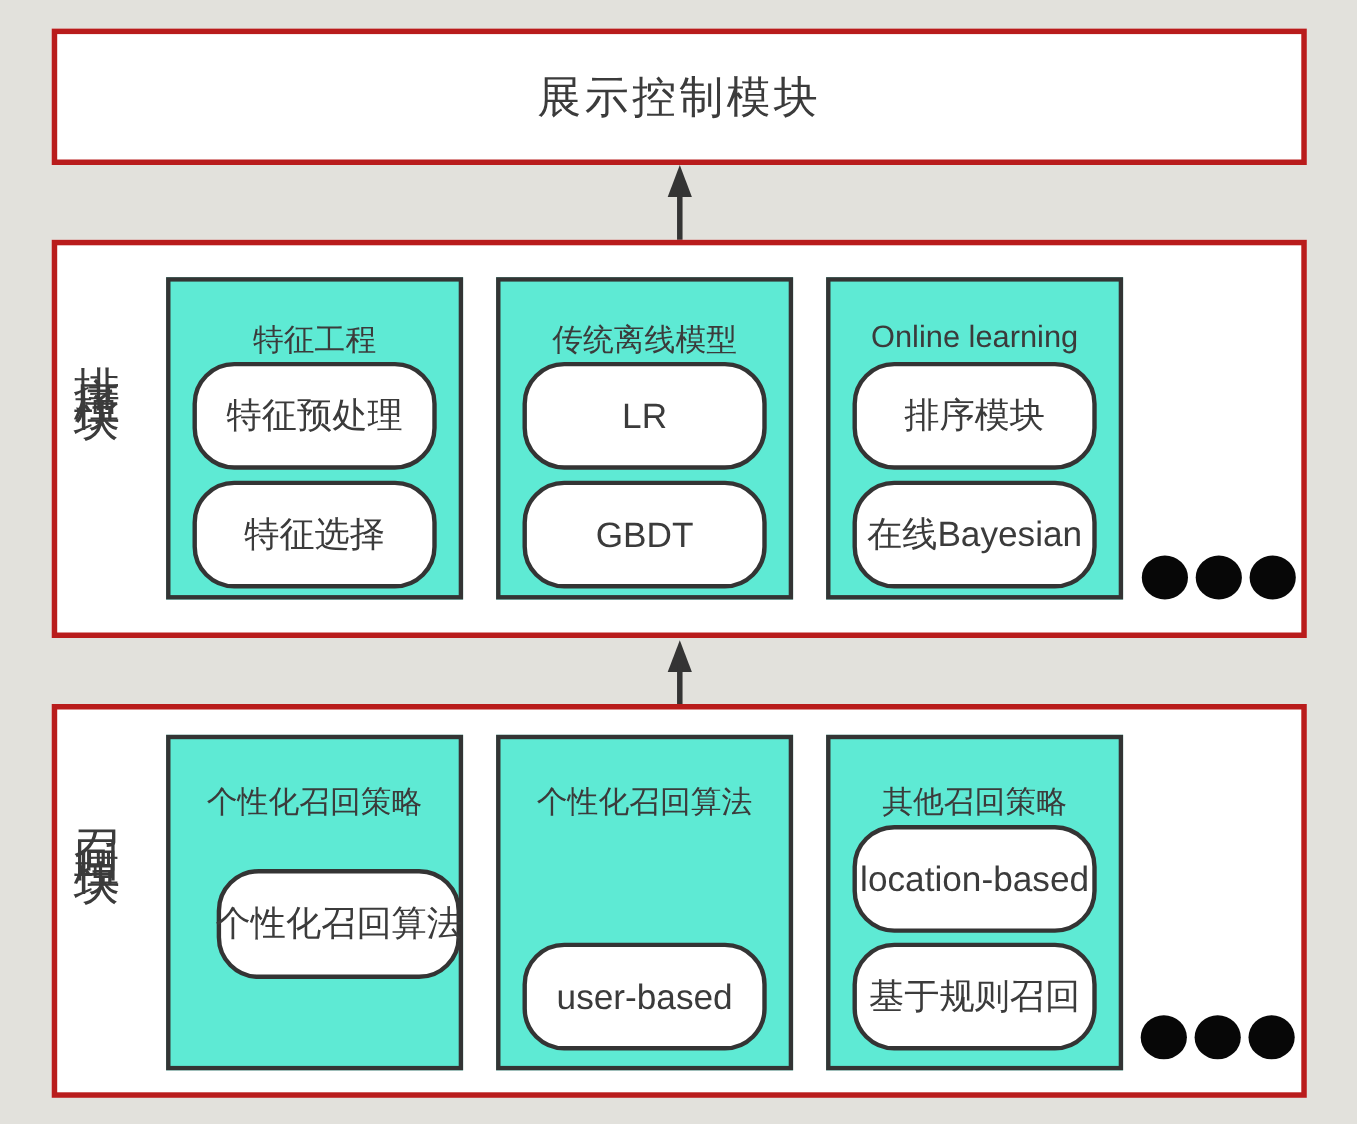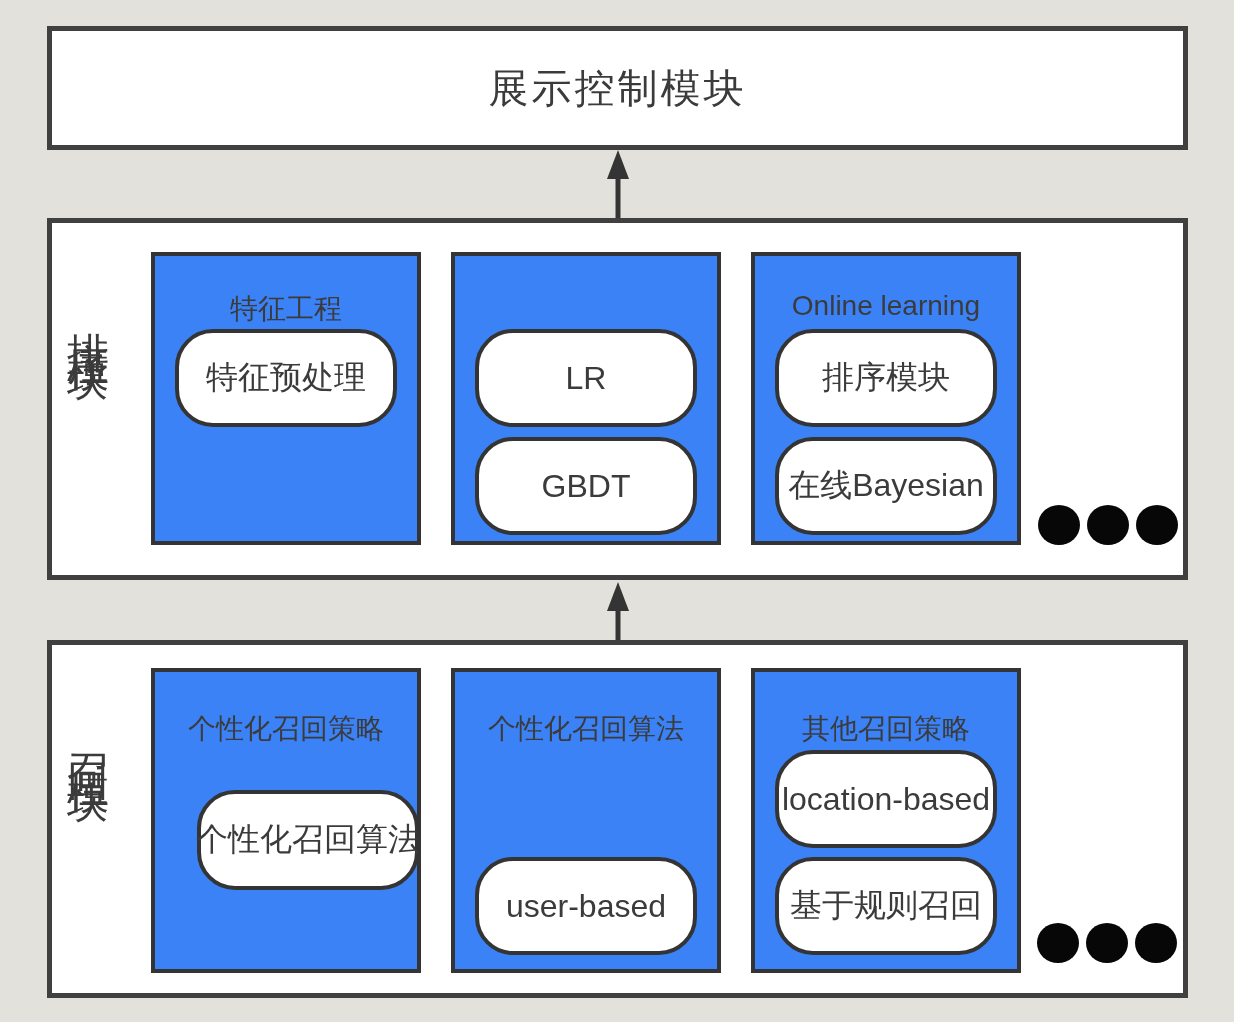--- a/index.html
+++ b/index.html
@@ -8,21 +8,21 @@
     width: 1234px;
     height: 1022px;
     background: #e2e1dc;
     font-family: "Liberation Sans", sans-serif;
     color: #3b3b3b;
     overflow: hidden;
   }
   .box {
     position: absolute;
     background: #ffffff;
-    border: 5px solid #404040;
+    border: 5px solid #b91c1c;
     box-sizing: border-box;
   }
   .top-box {
     left: 47px; top: 26px; width: 1141px; height: 124px;
     display: flex; align-items: center; justify-content: center;
   }
   .top-title { font-size: 40px; letter-spacing: 3px; }
   .module-box { left: 47px; width: 1141px; }
   .ranking-box { top: 218px; height: 362px; }
   .recall-box  { top: 640px; height: 358px; }
@@ -32,21 +32,21 @@
     writing-mode: vertical-rl;
     text-orientation: upright;
     font-size: 42px;
     letter-spacing: 9px;
     line-height: 1;
     color: #3b3b3b;
   }
   .group-box {
     position: absolute;
     width: 270px;
-    background: #3b82f6;
+    background: #5eead4;
     border: 4px solid #343434;
     box-sizing: border-box;
   }
   .ranking-box .group-box { top: 29px; height: 293px; }
   .recall-box  .group-box { top: 23px; height: 305px; }
   .g1 { left: 99px; }
   .g2 { left: 399px; }
   .g3 { left: 699px; }
   .group-title {
     position: absolute; top: 34px; left: 0; right: 0;
@@ -87,23 +87,25 @@
     <polygon points="21,1 10,30 32,30" fill="#343434"></polygon>
     <line x1="21" y1="24" x2="21" y2="70" stroke="#343434" stroke-width="5"></line>
   </svg>
 
   <div class="box module-box ranking-box">
     <div class="module-label">排序模块</div>
 
     <div class="group-box g1">
       <div class="group-title">特征工程</div>
       <div class="pill p1">特征预处理</div>
+      <div class="pill p2">特征选择</div>
     </div>
 
     <div class="group-box g2">
+      <div class="group-title">传统离线模型</div>
       <div class="pill p1">LR</div>
       <div class="pill p2">GBDT</div>
     </div>
 
     <div class="group-box g3">
       <div class="group-title">Online learning</div>
       <div class="pill p1">排序模块</div>
       <div class="pill p2">在线Bayesian</div>
     </div>
 

